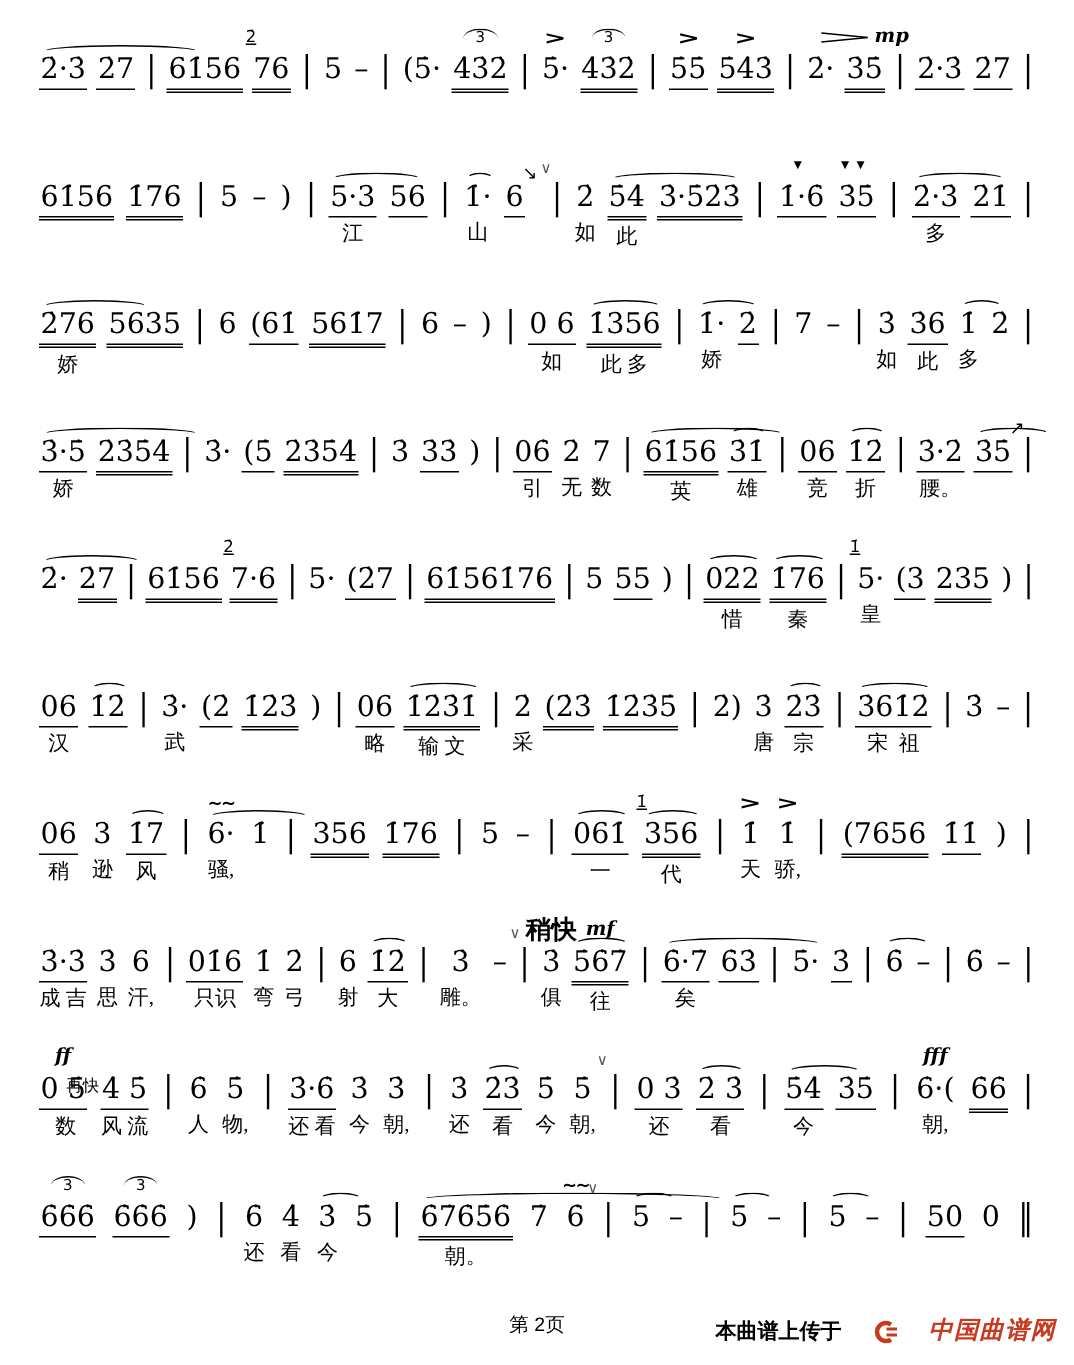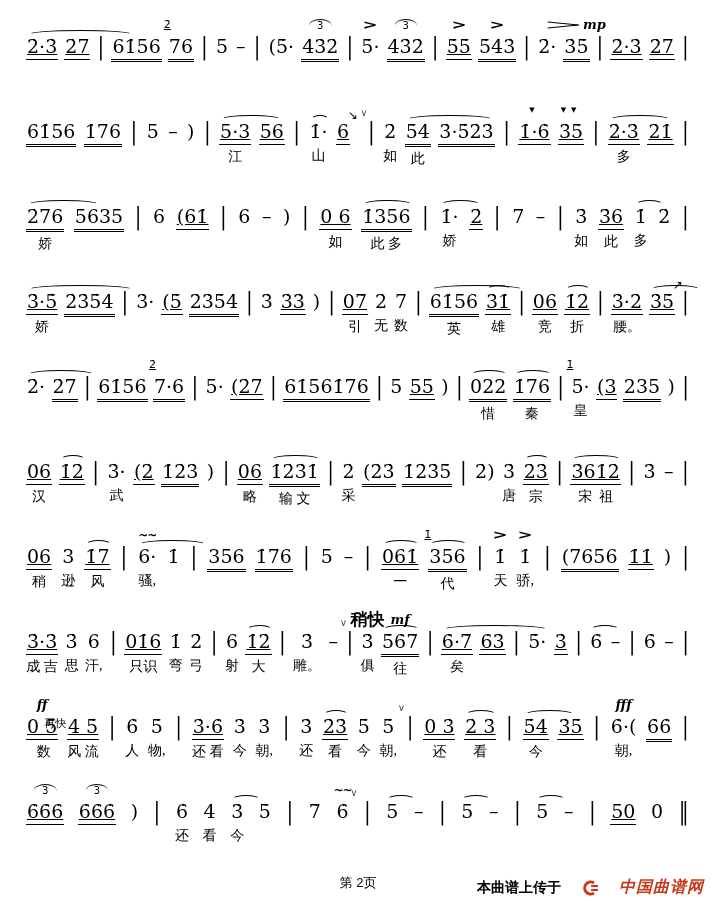--- a/index.html
+++ b/index.html
@@ -5,21 +5,21 @@
   html,body{margin:0;padding:0;background:#fff;}
   body{width:716px;height:910px;overflow:hidden;position:relative;
        font-family:"DejaVu Serif", serif;color:#000;}
   .score{padding:18px 26px 0 26px;}
   .music-system{display:flex;justify-content:space-between;align-items:flex-start;
        height:60px;margin-bottom:25px;}
   .tok{position:relative;display:inline-flex;flex-direction:column;align-items:center;
        padding-top:16px;}
   .note{font-size:19px;line-height:24px;height:24px;white-space:pre;
         font-family:"DejaVu Serif", serif;padding:0 1px 1px 1px;}
-  .u1 .note{border-bottom:1px solid #000;text-decoration:underline;}
+  .u1 .note{border-bottom:1px solid #000;}
   .u2 .note{border-bottom:3px double #000;}
   .bar .note{font-size:20px;transform:scaleY(1.18);}
   .lyr{height:17px;font-size:14px;line-height:17px;margin-top:3px;white-space:pre;
        font-family:"Liberation Serif", serif;}
   
   .slur::before{content:"";position:absolute;left:2px;top:12px;height:8px;
        width:calc(100% - 4px);
        border-top:1px solid #000;border-left:1px solid transparent;
        border-right:1px solid transparent;border-radius:100% 100% 0 0;
        pointer-events:none;}
@@ -282,20 +282,24 @@
         <span class="lyr"></span>
       </span>
       <span class="tok">
         <span class="note">6</span>
         <span class="lyr"></span>
       </span>
       <span class="tok u1">
         <span class="note">(61̇</span>
         <span class="lyr"></span>
       </span>
+      <span class="tok u2">
+        <span class="note">561̇7</span>
+        <span class="lyr"></span>
+      </span>
       <span class="tok bar">
         <span class="note">|</span>
         <span class="lyr"></span>
       </span>
       <span class="tok">
         <span class="note">6</span>
         <span class="lyr"></span>
       </span>
       <span class="tok">
         <span class="note">–</span>
@@ -405,21 +409,21 @@
       </span>
       <span class="tok">
         <span class="note">)</span>
         <span class="lyr"></span>
       </span>
       <span class="tok bar">
         <span class="note">|</span>
         <span class="lyr"></span>
       </span>
       <span class="tok u1">
-        <span class="note">07̇</span>
+        <span class="note">06̇</span>
         <span class="lyr">引</span>
       </span>
       <span class="tok">
         <span class="note">2̇</span>
         <span class="lyr">无</span>
       </span>
       <span class="tok">
         <span class="note">7</span>
         <span class="lyr">数</span>
       </span>
@@ -1011,20 +1015,24 @@
         <span class="note">3̇</span>
         <span class="lyr">今</span>
       </span>
       <span class="tok">
         <span class="note">5̇</span>
         <span class="lyr"></span>
       </span>
       <span class="tok bar">
         <span class="note">|</span>
         <span class="lyr"></span>
+      </span>
+      <span class="tok slur s3 u2">
+        <span class="note">6̇7̇6̇5̇6̇</span>
+        <span class="lyr">朝。</span>
       </span>
       <span class="tok">
         <span class="note">7̇</span>
         <span class="lyr"></span>
       </span>
       <span class="tok">
         <span class="orn trill">~~</span>
         <span class="orn2 breath">∨</span>
         <span class="note">6̇</span>
         <span class="lyr"></span>

